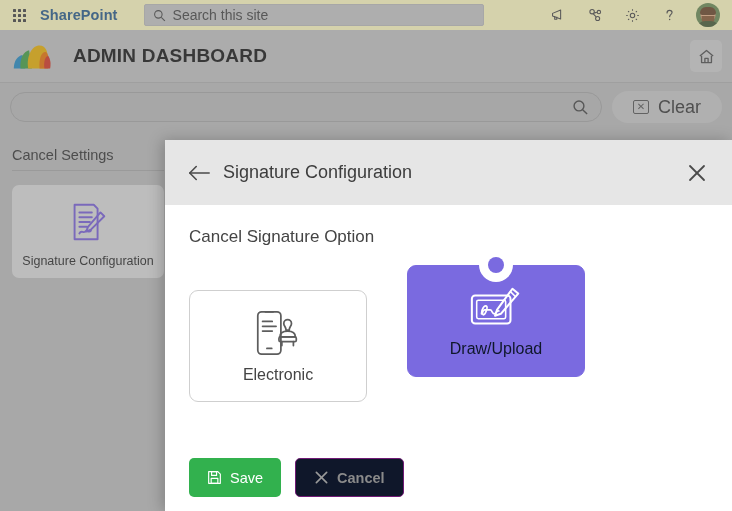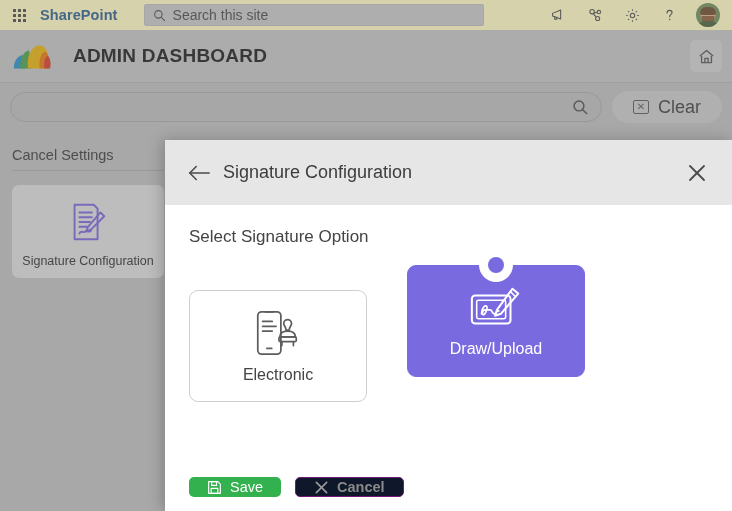--- a/index.html
+++ b/index.html
@@ -123,31 +123,31 @@
   .options { display: flex; gap: 40px; align-items: flex-start; }
   .opt {
     width: 178px; height: 112px; border-radius: 9px;
     display: flex; flex-direction: column; align-items: center; justify-content: center;
     gap: 6px; cursor: pointer; position: relative;
   }
   .opt.unselected { background: #fff; border: 1.4px solid #cfcfcf; margin-top: 25px; }
   .opt.selected { background: #7a6ae0; border: 1.4px solid #7a6ae0; }
   .opt .opt-label { font-size: 16px; }
   .opt.unselected .opt-label { color: #444; }
-  .opt.selected .opt-label { color: #ffffff; }
+  .opt.selected .opt-label { color: #0f172a; }
   .radio-badge {
     position: absolute; top: -18px; left: 50%; transform: translateX(-50%);
     width: 34px; height: 34px; border-radius: 50%; background: #fff;
     display: flex; align-items: center; justify-content: center;
   }
   .radio-badge .dot { width: 16px; height: 16px; border-radius: 50%; background: #7a6ae0; }
 
   .footer { position: absolute; left: 24px; bottom: 14px; display: flex; gap: 14px; align-items: center; }
   .btn {
-    height: 20px; border-radius: 5px; display: flex; align-items: center;
+    height: 39px; border-radius: 5px; display: flex; align-items: center;
     gap: 8px; padding: 0 18px; cursor: pointer; font-size: 14.5px;
   }
   .btn-save { background: #32b14e; color: #fff; }
   .btn-cancel { background: #0f172a; border: 1px solid #701a75; color: #8a8a8a; font-weight: bold; }
   svg { display: block; }
 </style>
 </head>
 <body>
 
 <div id="page-root">
@@ -291,21 +291,21 @@
     <div class="modal-title">Signature Configuration</div>
     <div class="close-x">
       <svg width="20" height="20" viewBox="0 0 20 20" fill="none" stroke="#4a4a4a" stroke-width="1.8" stroke-linecap="round">
         <line x1="3" y1="3" x2="17" y2="17"></line>
           <line x1="17" y1="3" x2="3" y2="17"></line>
       </svg>
     </div>
   </div>
 
   <div class="modal-body">
-    <div class="sec-label">Select Signature Option</div>
+    <div class="sec-label">Cancel Signature Option</div>
 
     <div class="options">
 
       <div class="opt unselected">
         <span>
           <svg width="54" height="52" viewBox="0 0 56 54" fill="none" stroke="#5d5d5d" stroke-width="1.8" stroke-linejoin="round" stroke-linecap="round">
             <rect x="7" y="4" width="24" height="44" rx="4"></rect>
             <path d="M15 4 L23 4"></path>
             <path d="M12 14 L22 14 M12 19 L26 19 M12 24 L22 24"></path>
             <path d="M16.5 42 L21.5 42"></path>

